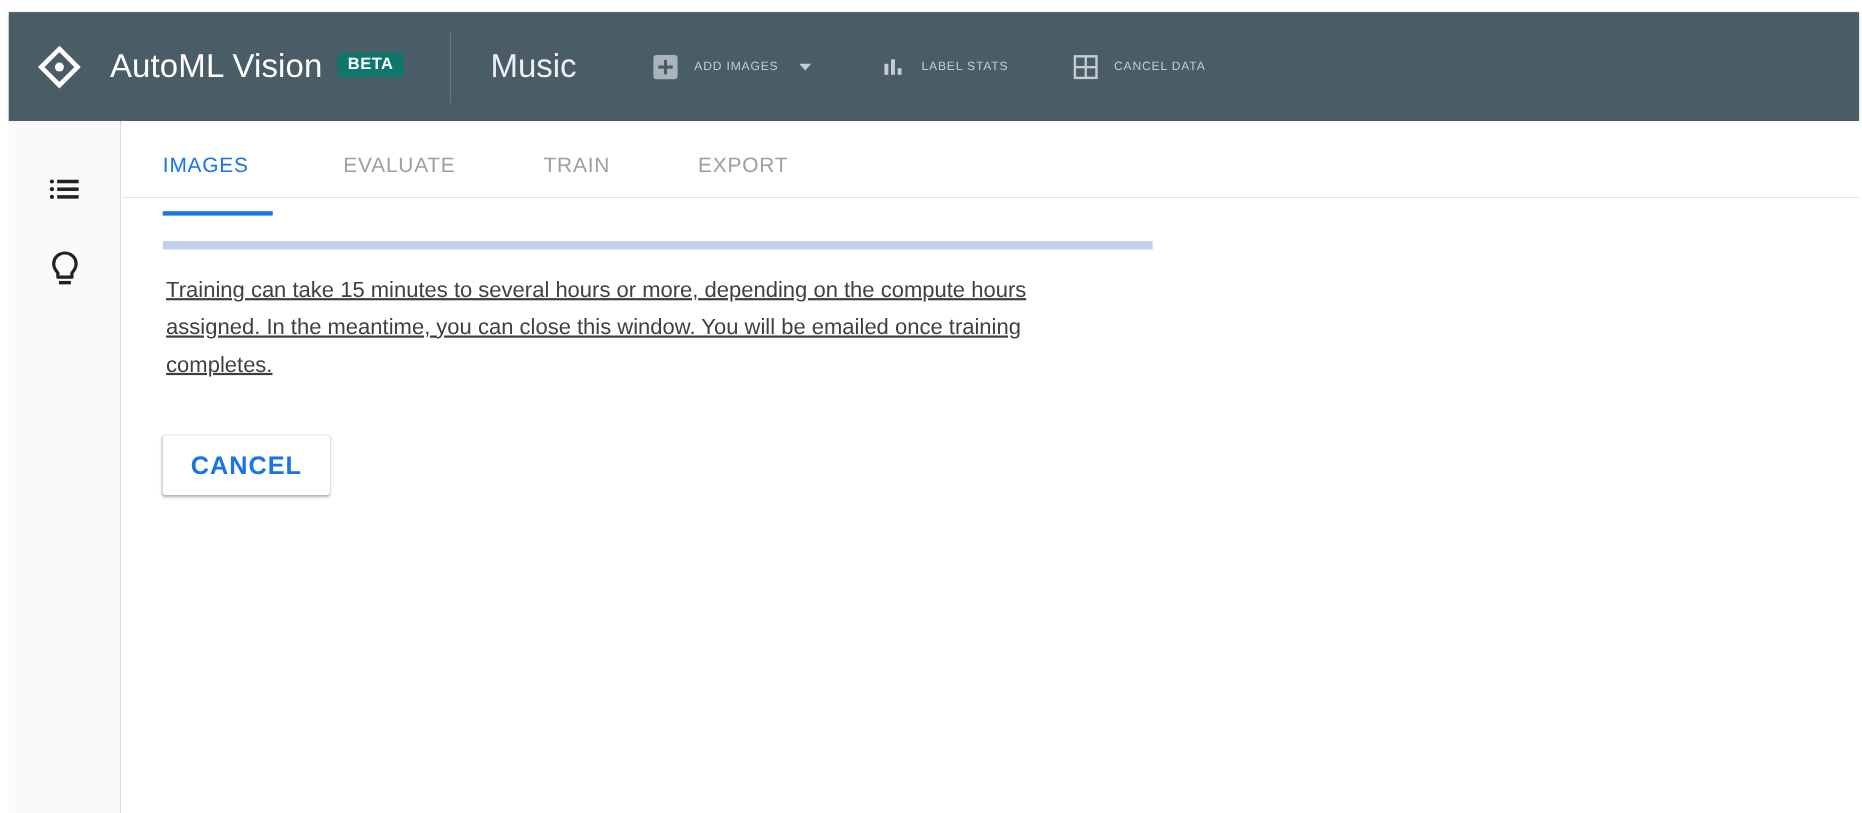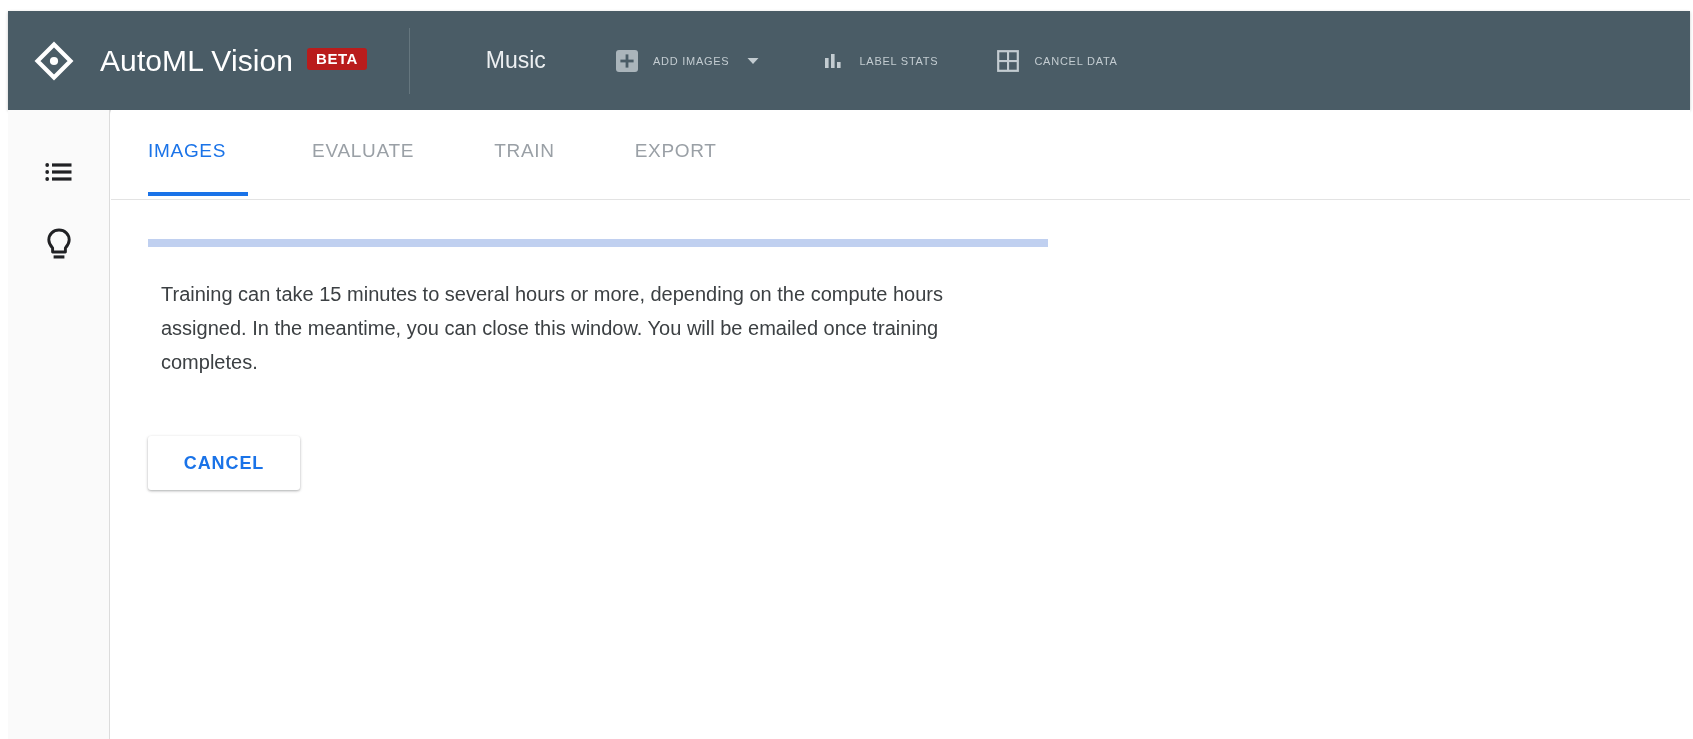--- a/index.html
+++ b/index.html
@@ -52,43 +52,43 @@
     font-weight: 400;
     letter-spacing: 0.1px;
     white-space: nowrap;
     flex: 0 0 auto;
   }
 
   .beta-badge {
     display: inline-block;
     margin-left: 14px;
     padding: 3px 9px 4px 9px;
-    background: #b91c1c;
+    background: #0f766e;
     color: #ffffff;
     font-size: 15px;
     font-weight: bold;
     letter-spacing: 0.5px;
     border-radius: 3px;
     vertical-align: 7px;
     line-height: 1;
   }
 
   .bar-divider {
     width: 1px;
     height: 66px;
     background: #65767e;
     margin-left: 42px;
     flex: 0 0 auto;
   }
 
   .dataset-name {
     color: #eceff1;
-    font-size: 23px;
+    font-size: 30px;
     font-weight: 400;
-    margin-left: 76px;
+    margin-left: 36px;
     white-space: nowrap;
     flex: 0 0 auto;
   }
 
   .bar-action {
     display: flex;
     align-items: center;
     color: #c3ccd1;
     font-size: 11px;
     font-weight: 500;
@@ -139,21 +139,21 @@
     position: absolute;
     left: 111px;
     top: 110px;
     right: 3px;
     bottom: 0;
     background: #ffffff;
   }
 
   .tabs {
     position: relative;
-    height: 90px;
+    height: 70px;
     border-bottom: 1px solid #e3e3e3;
     display: flex;
     align-items: flex-start;
     padding-left: 37px;
     box-sizing: border-box;
   }
   .tab {
     position: relative;
     height: 90px;
     display: flex;
@@ -204,43 +204,44 @@
   }
   .progress-fill {
     position: absolute;
     left: 0; top: 0;
     height: 8px;
     width: 100%;
     background: #c0d0f0;
   }
 
   .body-copy {
-    margin: 13px;
+    margin: 3px;
     padding-top: 17px;
     width: 830px;
     font-size: 20px;
     line-height: 34px;
     color: #3c4043;
+    text-decoration: underline;
   }
 
   .cancel-btn {
     margin-top: 44px;
     display: inline-flex;
     align-items: center;
     justify-content: center;
     min-width: 152px;
     height: 54px;
     padding: 0 22px;
     background: #ffffff;
     border: none;
     border-radius: 3px;
     box-shadow: 0 1px 3px rgba(60,64,67,0.30), 0 1px 2px rgba(60,64,67,0.15);
     color: #1a73e8;
     font-family: "Liberation Sans", sans-serif;
-    font-size: 18px;
+    font-size: 23px;
     font-weight: bold;
     letter-spacing: 0.9px;
     cursor: pointer;
   }
 </style>
 </head>
 <body>
 
 <div id="app">
 

